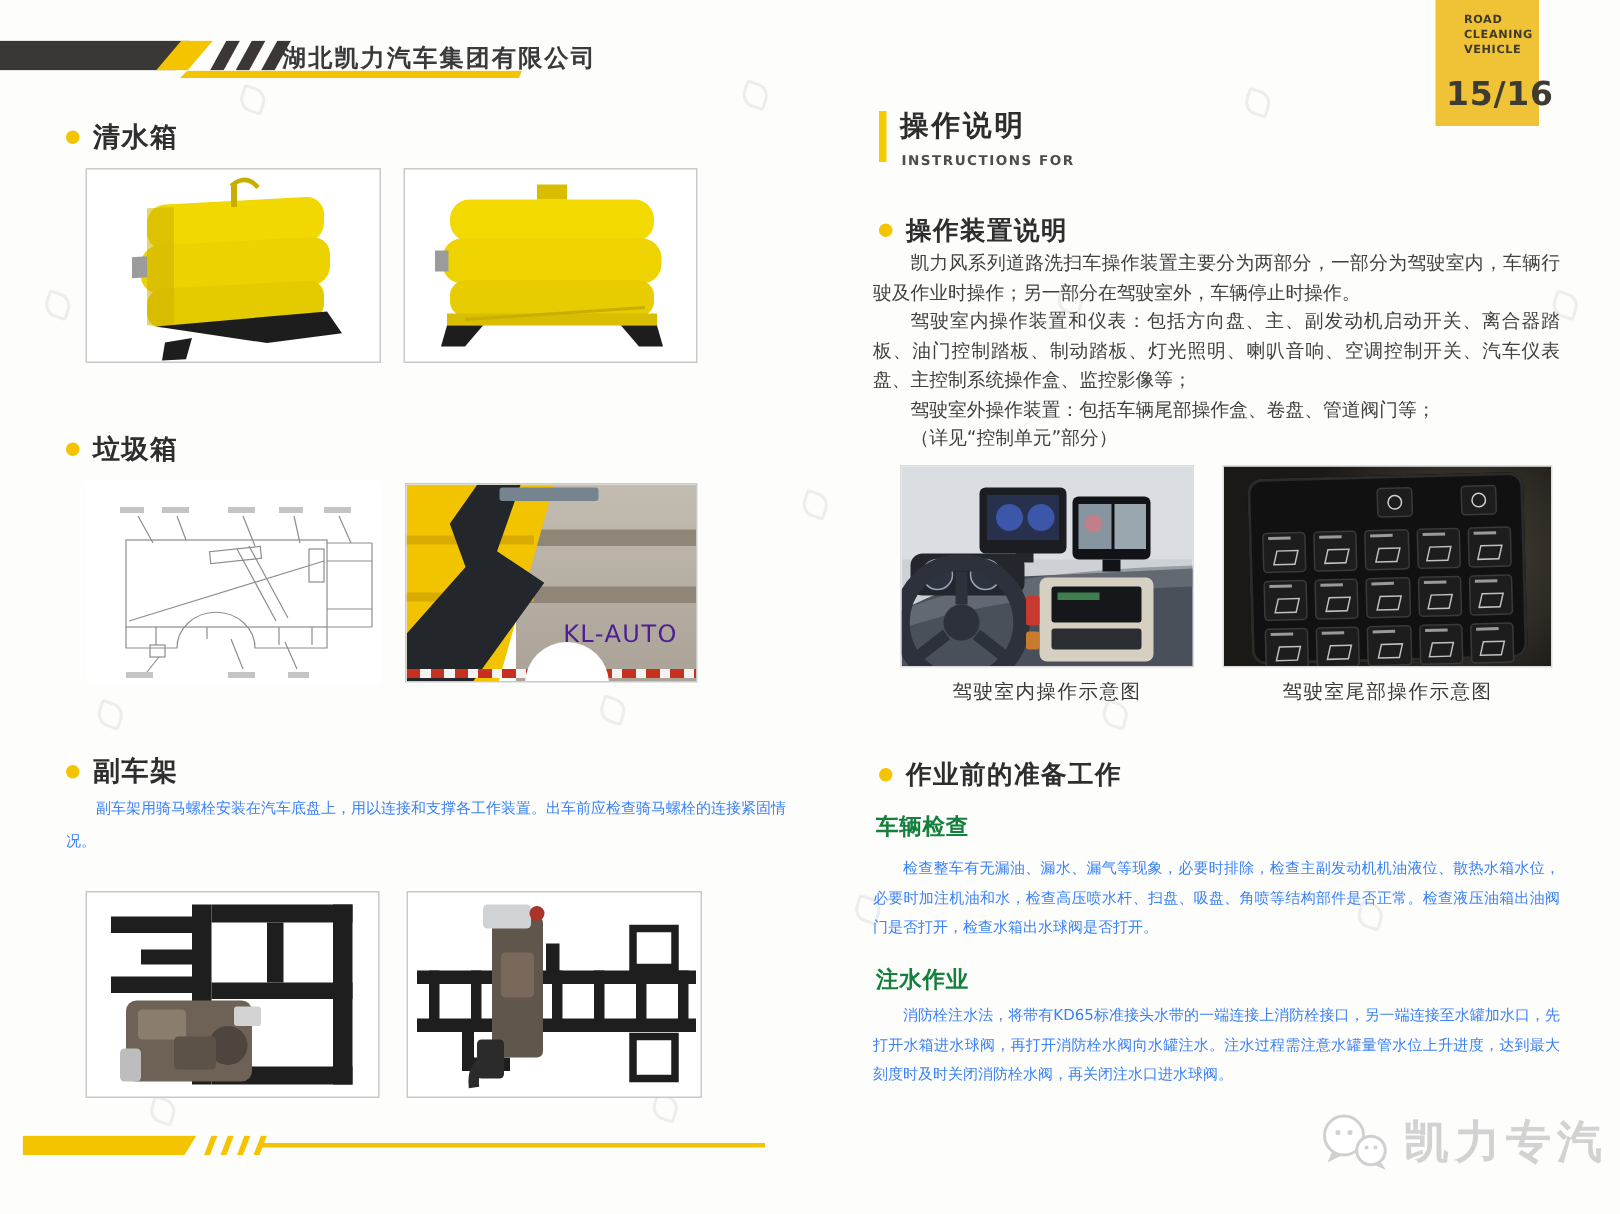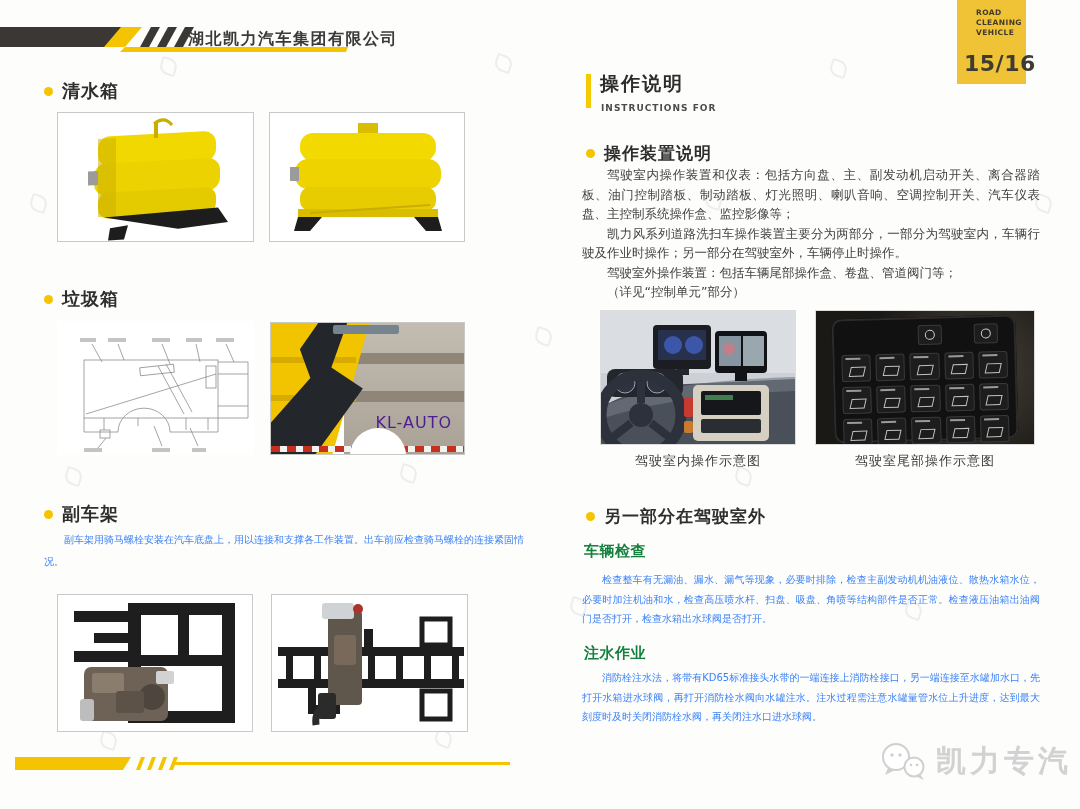--- a/index.html
+++ b/index.html
@@ -247,22 +247,22 @@
 <div class="rbar"></div>
 <div class="rtitle">操作说明</div>
 <div class="rsub">INSTRUCTIONS FOR</div>
 
 <div class="sec small" style="left:586px;top:142px">
   <span class="dot"></span>
   <b>操作装置说明</b>
 </div>
 
 <div class="rwrap">
+  <p>凯力风系列道路洗扫车操作装置主要分为两部分，一部分为驾驶室内，车辆行驶及作业时操作；另一部分在驾驶室外，车辆停止时操作。</p>
   <p>驾驶室内操作装置和仪表：包括方向盘、主、副发动机启动开关、离合器踏板、油门控制踏板、制动踏板、灯光照明、喇叭音响、空调控制开关、汽车仪表盘、主控制系统操作盒、监控影像等；</p>
-  <p>凯力风系列道路洗扫车操作装置主要分为两部分，一部分为驾驶室内，车辆行驶及作业时操作；另一部分在驾驶室外，车辆停止时操作。</p>
   <p>驾驶室外操作装置：包括车辆尾部操作盒、卷盘、管道阀门等；</p>
   <p>（详见“控制单元”部分）</p>
 </div>
 
 <div class="frame" style="left:600px;top:310px;width:196px;height:135px;border-color:#ddd">
   <svg width="196" height="135" viewBox="0 0 196 135">
     <rect width="196" height="135" fill="#cdd1d6"></rect>
     <rect width="196" height="62" fill="#dadde1"></rect>
     <path d="M0 135 V96 Q34 78 64 74 L196 68 V135 Z" fill="#49505a"></path>
     <path d="M0 96 Q60 70 196 66 L196 80 Q70 84 0 108 Z" fill="#737a84" opacity=".6"></path>
@@ -315,21 +315,21 @@
       </div>
     </div>
   </div>
 </div>
 
 <div class="cap" style="left:600px;top:452px;width:196px">驾驶室内操作示意图</div>
 <div class="cap" style="left:815px;top:452px;width:220px">驾驶室尾部操作示意图</div>
 
 <div class="sec small" style="left:586px;top:505px">
   <span class="dot"></span>
-  <b>另一部分在驾驶室外</b>
+  <b>作业前的准备工作</b>
 </div>
 
 <div class="subh" style="left:584px;top:542px">车辆检查</div>
 <p class="para" style="left:582px;top:570px;width:458px;line-height:19.5px">检查整车有无漏油、漏水、漏气等现象，必要时排除，检查主副发动机机油液位、散热水箱水位，必要时加注机油和水，检查高压喷水杆、扫盘、吸盘、角喷等结构部件是否正常。检查液压油箱出油阀门是否打开，检查水箱出水球阀是否打开。</p>
 
 <div class="subh" style="left:584px;top:644px">注水作业</div>
 <p class="para" style="left:582px;top:668px;width:458px;line-height:19.5px">消防栓注水法，将带有KD65标准接头水带的一端连接上消防栓接口，另一端连接至水罐加水口，先打开水箱进水球阀，再打开消防栓水阀向水罐注水。注水过程需注意水罐量管水位上升进度，达到最大刻度时及时关闭消防栓水阀，再关闭注水口进水球阀。</p>
 
 <div class="ft-bar"></div>
 <div class="ft-st" style="left:136px"></div>

